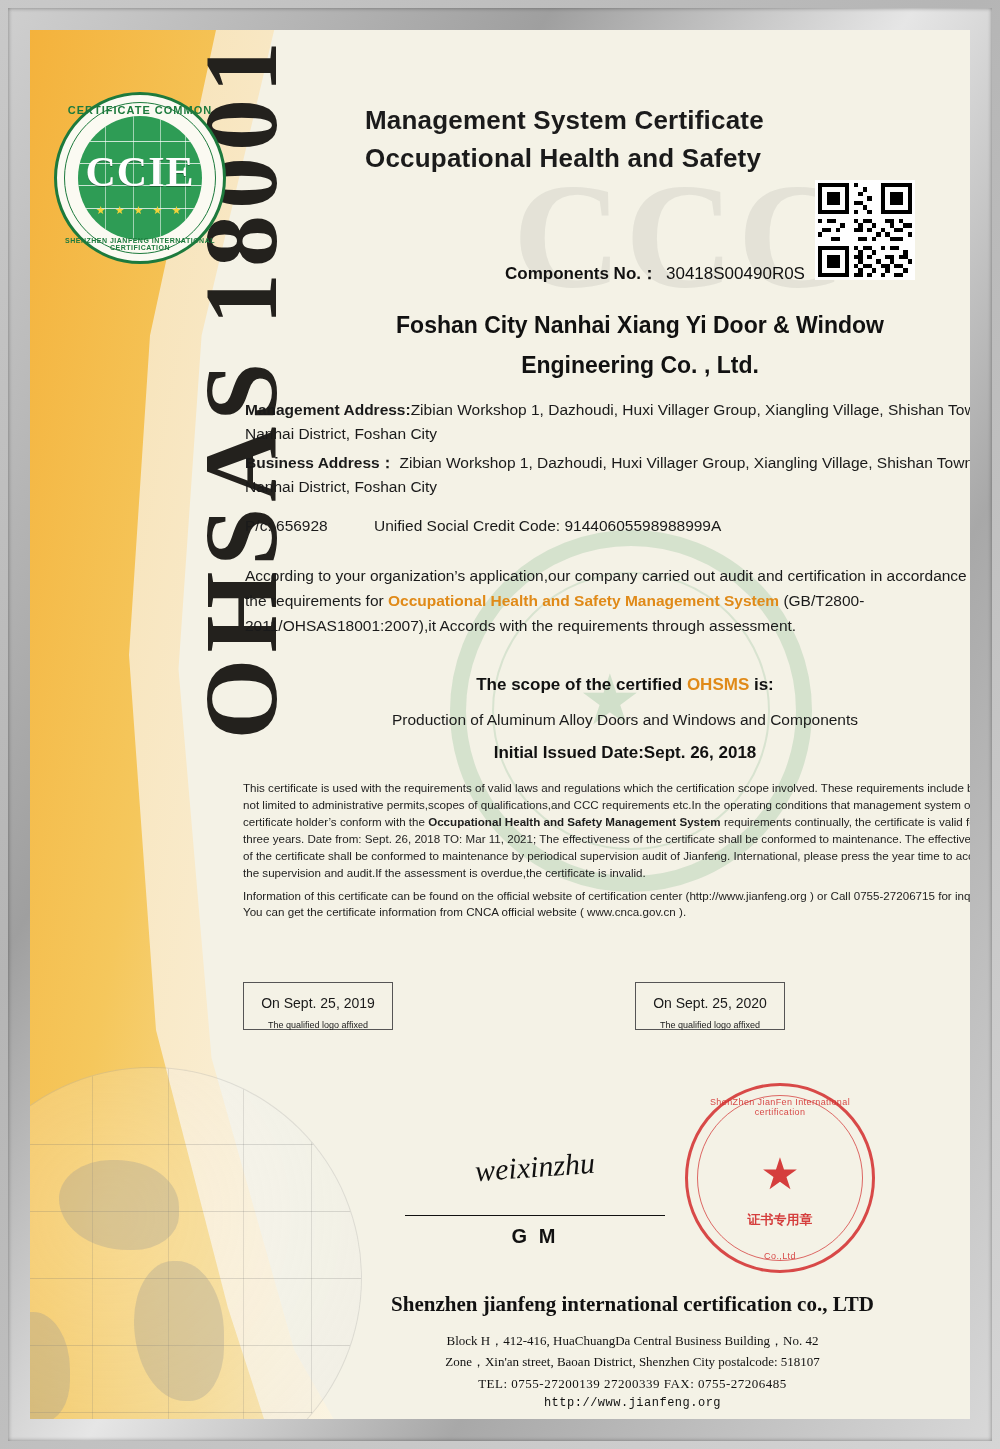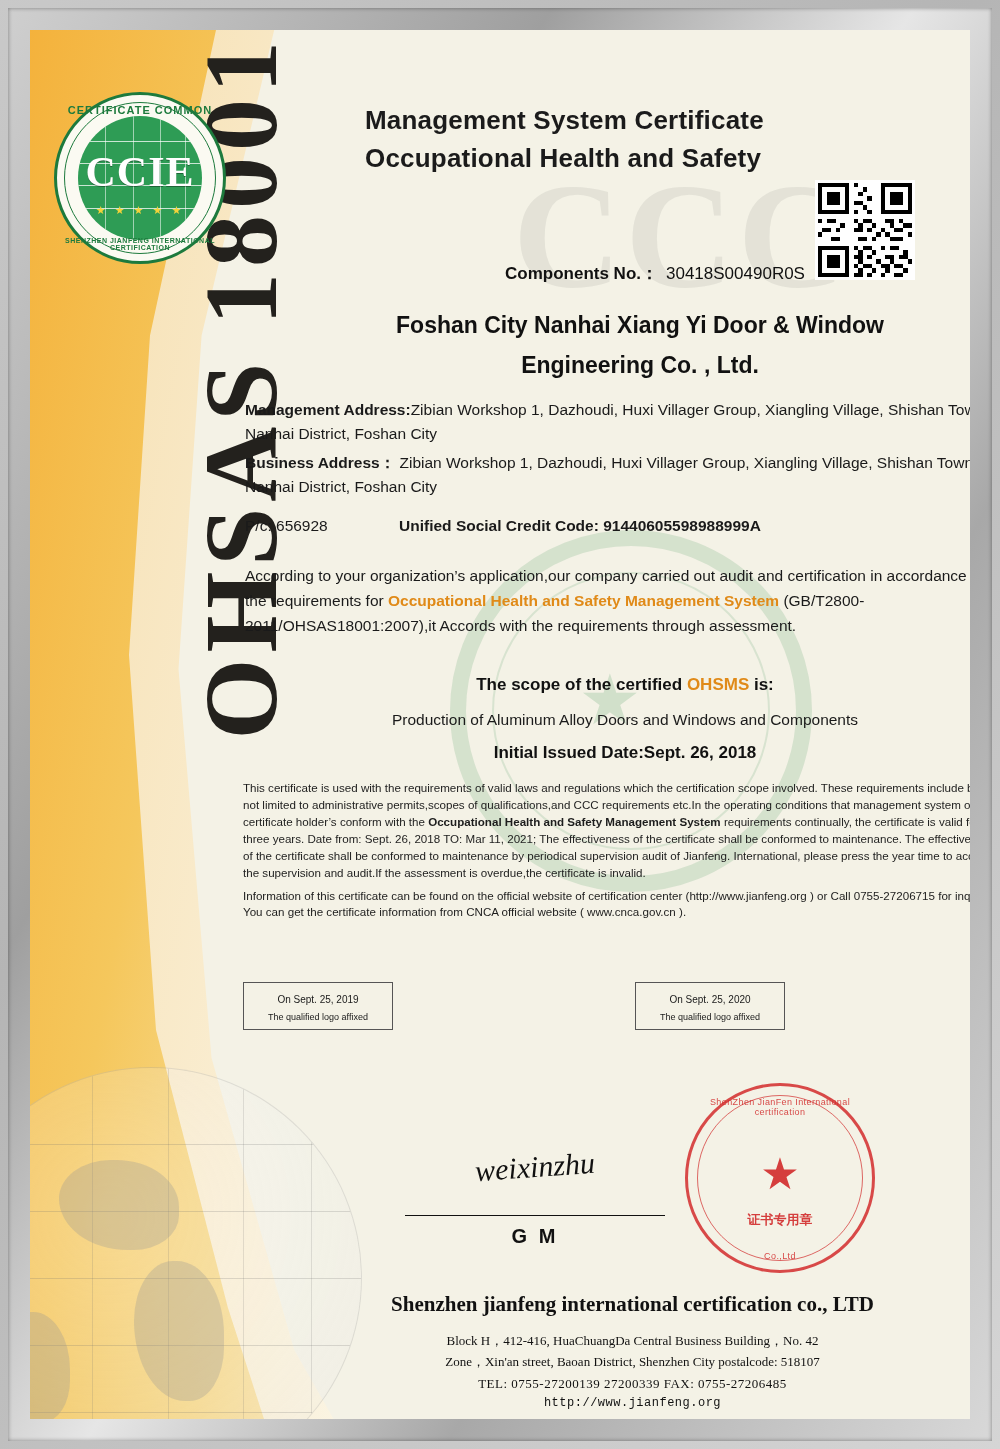--- a/index.html
+++ b/index.html
@@ -142,21 +142,21 @@
     font-size:23px;font-weight:700;color:#111;line-height:1.75;
   }
   .addr{
     position:absolute;left:10px;top:368px;width:760px;
     font-size:15.5px;color:#1a1a1a;line-height:1.52;
   }
   .addr b{font-weight:700;}
   .pc{
     position:absolute;left:10px;top:487px;width:760px;font-size:15.5px;color:#1a1a1a;
   }
-  .pc .uscc{margin-left:67px;font-weight:700;}
+  .pc .uscc{margin-left:42px;font-weight:400;}
   .para{
     position:absolute;left:10px;top:533px;width:760px;
     font-size:15.5px;color:#1a1a1a;line-height:1.62;
   }
   .para .hl{color:#e08a18;font-weight:700;}
   .scope-title{
     position:absolute;left:10px;top:645px;width:760px;text-align:center;
     font-size:17px;font-weight:700;color:#111;
   }
   .scope-title .hl{color:#e08a18;}
@@ -173,21 +173,21 @@
     font-size:11.6px;color:#1d1d1d;line-height:1.46;
   }
   .fine b{font-weight:700;}
   .stampbox{
     position:absolute;width:150px;height:48px;border:1px solid #555;
     text-align:center;box-sizing:border-box;padding-top:7px;
     font-size:9.5px;color:#1a1a1a;line-height:1.9;
   }
   .stampbox.one{left:8px;top:952px;}
   .stampbox.two{left:400px;top:952px;}
-  .stampbox .d{font-size:10px;}
+  .stampbox .d{font-size:14px;}
   .stampbox .q{font-size:9px;}
 
   
   .redstamp{
     position:absolute;right:95px;top:1053px;width:190px;height:190px;z-index:6;
   }
   .redstamp .r1{
     position:absolute;inset:0;border-radius:50%;border:3px solid #d22b2b;opacity:.85;
   }
   .redstamp .r2{

